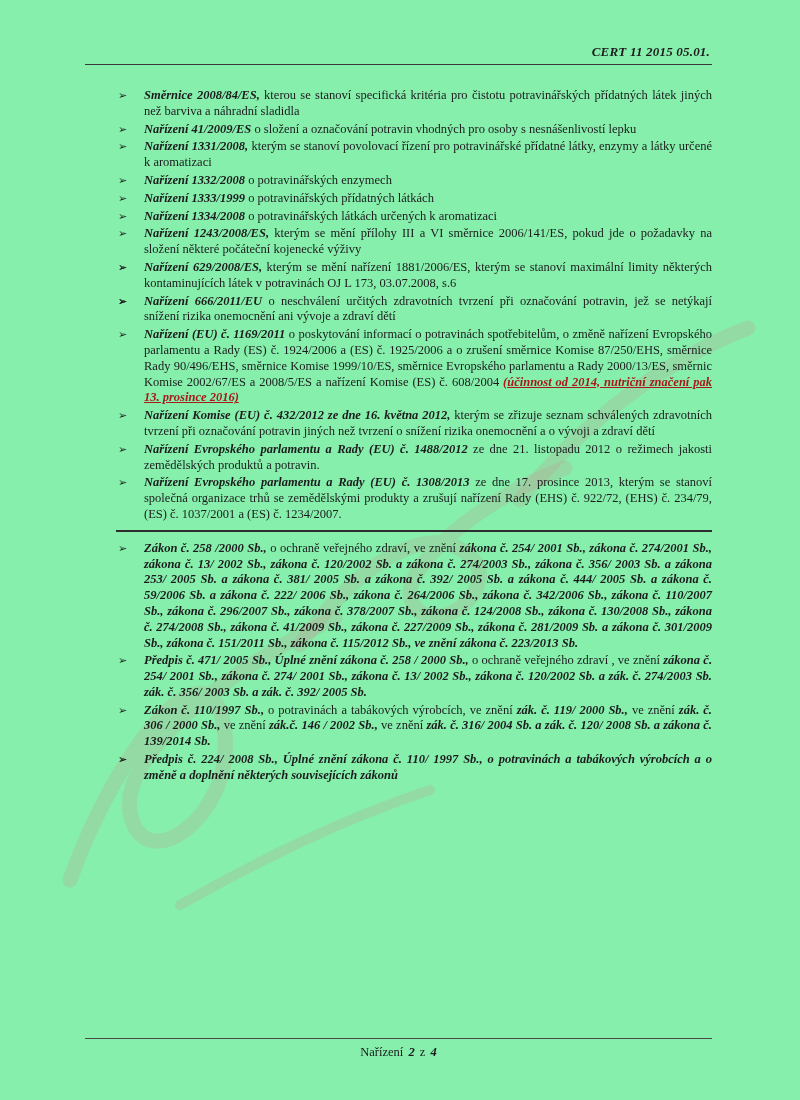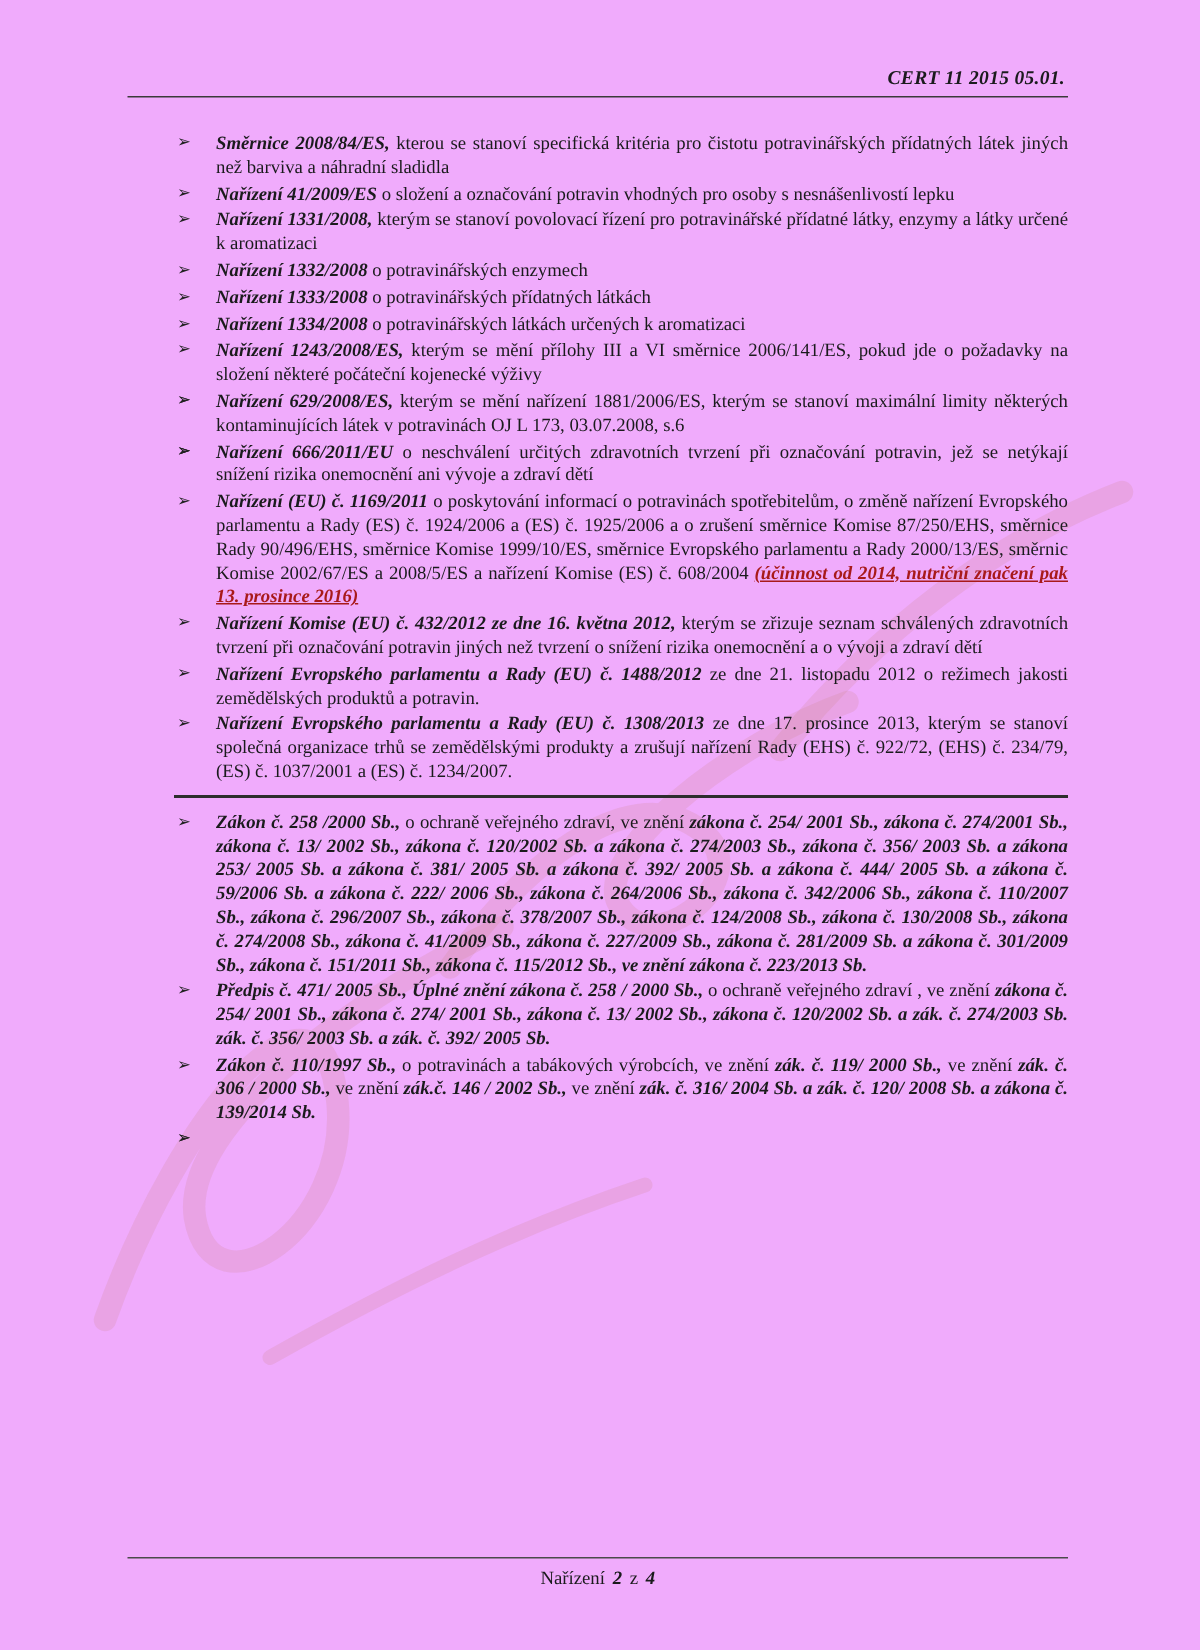--- a/index.html
+++ b/index.html
@@ -1,20 +1,20 @@
 <!DOCTYPE html>
 <html><head>
 <meta charset="utf-8">
 <style>
   * { margin:0; padding:0; box-sizing:border-box; }
   html,body { width:800px; height:1100px; }
   body { background:#e9e9e9; font-family:"Liberation Serif", serif; }
   .sheet {
     position:relative; width:800px; height:1100px;
-    background:#f0abfc; color:#1b1b1d; overflow:hidden;
+    background:#86efac; color:#1b1b1d; overflow:hidden;
   }
   .watermark { position:absolute; left:0; top:0; z-index:0; pointer-events:none; }
   .header-text {
     position:absolute; top:44px; right:90px; z-index:2;
     font-size:13px; font-weight:bold; font-style:italic; letter-spacing:.2px;
   }
   .header-rule { position:absolute; top:64px; left:85px; right:88px; border-top:1.6px solid #3a3a3a; z-index:2; }
   .content { position:absolute; top:88px; left:116px; width:596px; z-index:1; }
   .item {
     position:relative; padding-left:28px; text-align:justify;
@@ -44,38 +44,38 @@
   </svg>
 
   <div class="header-text">CERT 11 2015 05.01.</div>
   <div class="header-rule"></div>
 
   <div class="content">
       <div class="item"><span class="bullet">➢</span><span><span class="b">Směrnice 2008/84/ES,</span><span> kterou se stanoví specifická kritéria pro čistotu potravinářských přídatných látek jiných než barviva a náhradní sladidla</span></span></div>
       <div class="item"><span class="bullet">➢</span><span><span class="b">Nařízení 41/2009/ES</span><span> o složení a označování potravin vhodných pro osoby s nesnášenlivostí lepku</span></span></div>
       <div class="item"><span class="bullet">➢</span><span><span class="b">Nařízení 1331/2008,</span><span> kterým se stanoví povolovací řízení pro potravinářské přídatné látky, enzymy a látky určené k aromatizaci</span></span></div>
       <div class="item"><span class="bullet">➢</span><span><span class="b">Nařízení 1332/2008</span><span> o potravinářských enzymech</span></span></div>
-      <div class="item"><span class="bullet">➢</span><span><span class="b">Nařízení 1333/2008</span><span> o potravinářských přídatných látkách</span></span></div>
+      <div class="item"><span class="bullet">➢</span><span><span class="b">Nařízení 1333/1999</span><span> o potravinářských přídatných látkách</span></span></div>
       <div class="item"><span class="bullet">➢</span><span><span class="b">Nařízení 1334/2008</span><span> o potravinářských látkách určených k aromatizaci</span></span></div>
       <div class="item"><span class="bullet">➢</span><span><span class="b">Nařízení 1243/2008/ES,</span><span> kterým se mění přílohy III a VI směrnice 2006/141/ES, pokud jde o požadavky na složení některé počáteční kojenecké výživy</span></span></div>
       <div class="item"><span class="bullet">➢</span></div>
       <div class="item"><span class="bullet">➢</span><span><span class="b">Nařízení 629/2008/ES,</span><span> kterým se mění nařízení 1881/2006/ES, kterým se stanoví maximální limity některých kontaminujících látek v potravinách OJ L 173, 03.07.2008, s.6</span></span></div>
       <div class="item"><span class="bullet">➢</span></div>
       <div class="item"><span class="bullet">➢</span></div>
       <div class="item"><span class="bullet">➢</span><span><span class="b">Nařízení 666/2011/EU</span><span> o neschválení určitých zdravotních tvrzení při označování potravin, jež se netýkají snížení rizika onemocnění ani vývoje a zdraví dětí</span></span></div>
       <div class="item"><span class="bullet">➢</span><span><span class="b">Nařízení (EU) č. 1169/2011</span><span> o poskytování informací o potravinách spotřebitelům, o změně nařízení Evropského parlamentu a Rady (ES) č. 1924/2006 a (ES) č. 1925/2006 a o zrušení směrnice Komise 87/250/EHS, směrnice Rady 90/496/EHS, směrnice Komise 1999/10/ES, směrnice Evropského parlamentu a Rady 2000/13/ES, směrnic Komise 2002/67/ES a 2008/5/ES a nařízení Komise (ES) č. 608/2004 </span><span class="b red u">(účinnost od 2014, nutriční značení pak 13. prosince 2016)</span></span></div>
       <div class="item"><span class="bullet">➢</span><span><span class="b">Nařízení Komise (EU) č. 432/2012 ze dne 16. května 2012,</span><span> kterým se zřizuje seznam schválených zdravotních tvrzení při označování potravin jiných než tvrzení o snížení rizika onemocnění a o vývoji a zdraví dětí</span></span></div>
       <div class="item"><span class="bullet">➢</span><span><span class="b">Nařízení Evropského parlamentu a Rady (EU) č. 1488/2012</span><span> ze dne 21. listopadu 2012 o režimech jakosti zemědělských produktů a potravin.</span></span></div>
       <div class="item"><span class="bullet">➢</span><span><span class="b">Nařízení Evropského parlamentu a Rady (EU) č. 1308/2013</span><span> ze dne 17. prosince 2013, kterým se stanoví společná organizace trhů se zemědělskými produkty a zrušují nařízení Rady (EHS) č. 922/72, (EHS) č. 234/79, (ES) č. 1037/2001 a (ES) č. 1234/2007.</span></span></div>
       <div class="section-divider"></div>
       <div class="item"><span class="bullet">➢</span><span><span class="b">Zákon č. 258 /2000 Sb.,</span><span> o ochraně veřejného zdraví, ve znění </span><span class="b">zákona č. 254/ 2001 Sb., zákona č. 274/2001 Sb., zákona č. 13/ 2002 Sb., zákona č. 120/2002 Sb. a zákona č. 274/2003 Sb., zákona č. 356/ 2003 Sb. a zákona 253/ 2005 Sb. a zákona č. 381/ 2005 Sb. a zákona č. 392/ 2005 Sb. a zákona č. 444/ 2005 Sb. a zákona č. 59/2006 Sb. a zákona č. 222/ 2006 Sb., zákona č. 264/2006 Sb., zákona č. 342/2006 Sb., zákona č. 110/2007 Sb., zákona č. 296/2007 Sb., zákona č. 378/2007 Sb., zákona č. 124/2008 Sb., zákona č. 130/2008 Sb., zákona č. 274/2008 Sb., zákona č. 41/2009 Sb., zákona č. 227/2009 Sb., zákona č. 281/2009 Sb. a zákona č. 301/2009 Sb., zákona č. 151/2011 Sb., zákona č. 115/2012 Sb., ve znění zákona č. 223/2013 Sb.</span></span></div>
       <div class="item"><span class="bullet">➢</span><span><span class="b">Předpis č. 471/ 2005 Sb., Úplné znění zákona č. 258 / 2000 Sb.,</span><span> o ochraně veřejného zdraví , ve znění </span><span class="b">zákona č. 254/ 2001 Sb., zákona č. 274/ 2001 Sb., zákona č. 13/ 2002 Sb., zákona č. 120/2002 Sb. a zák. č. 274/2003 Sb. zák. č. 356/ 2003 Sb. a zák. č. 392/ 2005 Sb.</span></span></div>
       <div class="item"><span class="bullet">➢</span><span><span class="b">Zákon č. 110/1997 Sb.,</span><span> o potravinách a tabákových výrobcích, ve znění </span><span class="b">zák. č. 119/ 2000 Sb.,</span><span> ve znění </span><span class="b">zák. č. 306 / 2000 Sb.,</span><span> ve znění </span><span class="b">zák.č. 146 / 2002 Sb.,</span><span> ve znění </span><span class="b">zák. č. 316/ 2004 Sb. a zák. č. 120/ 2008 Sb. a zákona č. 139/2014 Sb.</span></span></div>
       <div class="item"><span class="bullet">➢</span></div>
-      <div class="item"><span class="bullet">➢</span></div>
+      <div class="item"><span class="bullet">➢</span><span><span class="b">Předpis č. 224/ 2008 Sb., Úplné znění zákona č. 110/ 1997 Sb., o potravinách a tabákových výrobcích a o změně a doplnění některých souvisejících zákonů</span></span></div>
     </div>
 
   <div class="footer-rule"></div>
   <div class="footer">
     <span>Nařízení</span>
     <span class="b">2</span>
     <span>z</span>
     <span class="b">4</span>
   </div>
 

